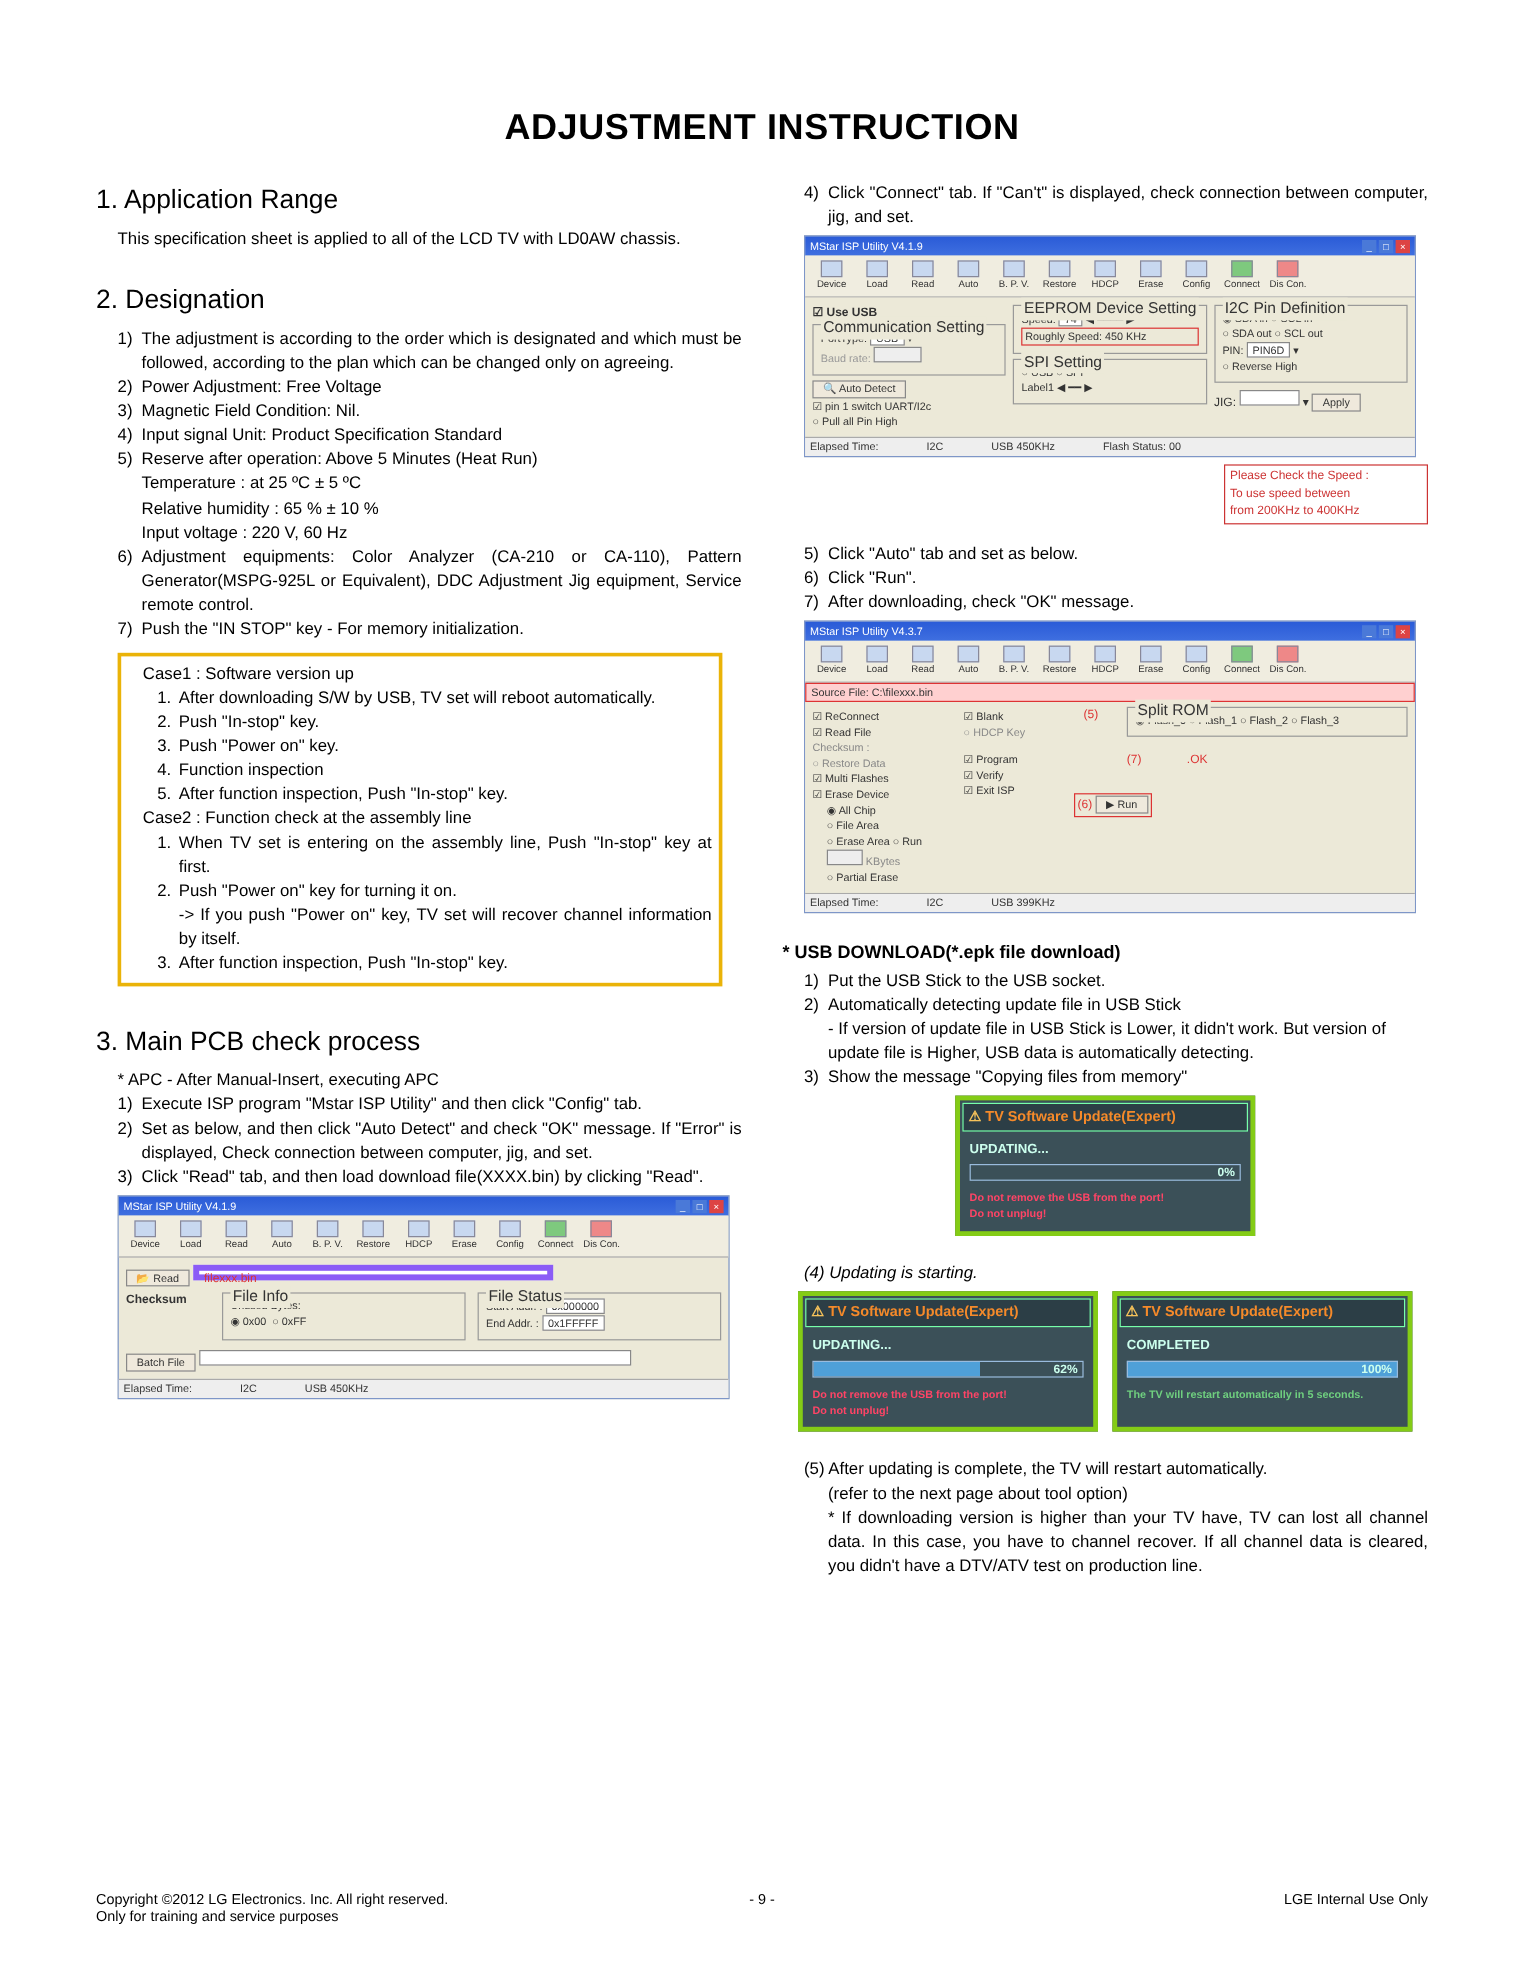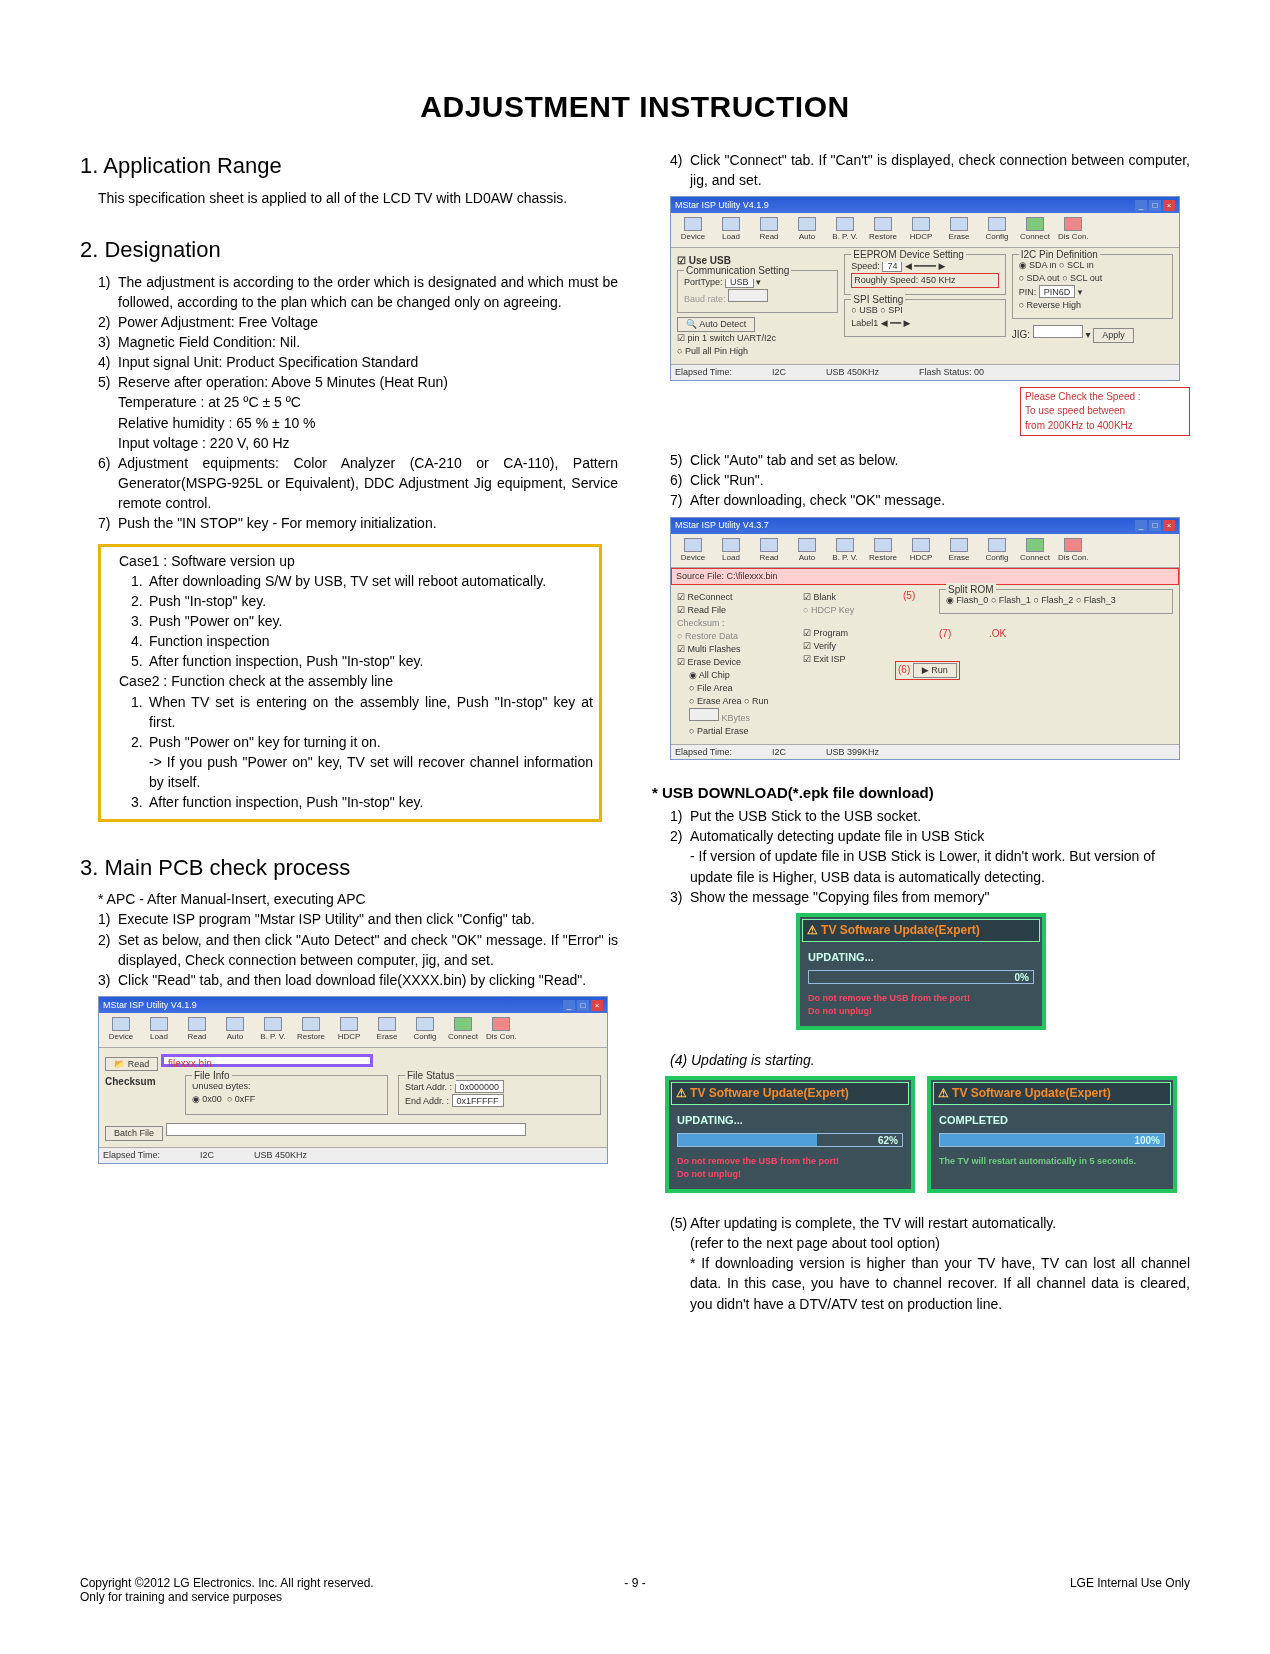--- a/index.html
+++ b/index.html
@@ -85,25 +85,25 @@
   }
   .tbtn .ic { width: 18px; height: 14px; background: #c8d8f0; border:1px solid #889; }
   .tbtn.green .ic{ background:#7ec97e;} .tbtn.red .ic{background:#e88;}
   .panel-body {
     display: flex; gap: 6px; padding: 6px; background: #ece9d8;
   }
   .grp {
     border: 1px solid #999; padding: 4px 6px 6px 6px; font-size: 9px;
     background: #ece9d8; position: relative;
   }
-  .grp .lg { position: absolute; top:-7px; left:6px; background:#ece9d8; padding:0 2px; font-size:10px;}
+  .grp .lg { position: absolute; top:-7px; left:6px; background:#ece9d8; padding:0 2px; font-size:13px;}
   .status-row { display:flex; border-top:1px solid #aaa; font-size:9px; background:#eee; padding:1px 4px; gap:40px;}
   .red-label { border:1px solid #c33; color:#c33; padding:2px 4px; font-size:10px; width: 170px; margin-left:auto; }
   .tv-shot {
-    width: 250px; margin: 6px auto; background:#3b5058; border:4px solid #22c55e;
+    width: 250px; margin: 6px auto; background:#3b5058; border:4px solid #84cc16;
     font-size: 11px; color:#fff; padding: 2px 2px 8px 2px;
   }
   .tv-shot .hdr { border:1px solid #7fa; color:#f58a2a; font-weight:bold; padding:2px 4px; font-size:12px; background:#2c3e46;}
   .tv-shot .body { padding:8px 6px 0 6px; color:#cfe; font-weight:bold; }
   .tv-shot .bar { height:14px; border:1px solid #9bd; margin-top:4px; text-align:right; padding:0 4px; font-size:10px; color:#cfe;}
   .tv-shot .warn { margin-top:8px; font-size:9px; color:#f46; font-weight:bold; }
   .tv-pair { display:flex; gap:12px; justify-content:center; margin:6px 0;}
   .tv-pair .tv-shot { width: 250px; margin:0; }
   .footer {
     position:absolute; bottom:50px; left:80px; right:80px;
@@ -269,21 +269,21 @@
               <span class="ic"></span>
               <span>Connect</span>
             </span>
           <span class="tbtn red">
               <span class="ic"></span>
               <span>Dis Con.</span>
             </span>
         </div>
         <div style="padding:6px;">
           <div><span class="btn3d">📂 <span>Read</span></span>
-               <span class="field" style="width:212px; border:3px solid #8b5cf6;"><span class="filelabel">filexxx.bin</span></span></div>
+               <span class="field" style="width:300px; border:5px solid #8b5cf6;"><span class="filelabel">filexxx.bin</span></span></div>
           <div style="display:flex; gap:10px; margin-top:4px;">
             <div style="flex:0 0 70px;"><b>Checksum</b></div>
             <div class="grp" style="flex:1;">
               <span class="lg">File Info</span>
               <div>Unused Bytes:</div>
               <div><span class="rad">0x00</span>&nbsp;&nbsp;<span class="rade">0xFF</span></div>
             </div>
             <div class="grp" style="flex:1;">
               <span class="lg">File Status</span>
               <div><span>Start Addr. :</span> <span class="field">0x000000</span></div>

